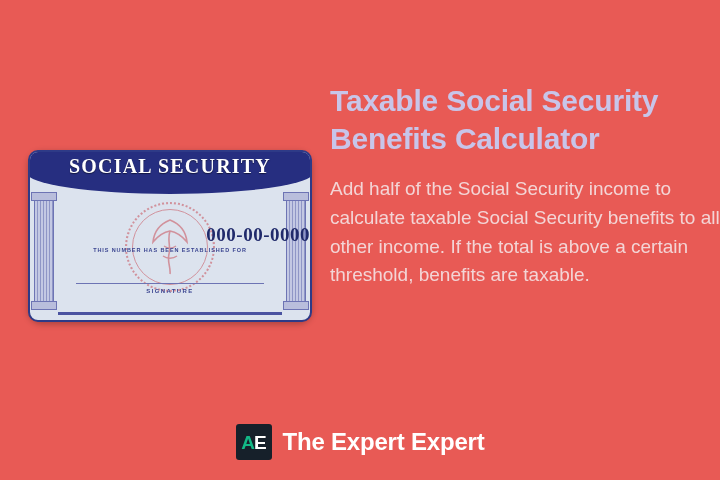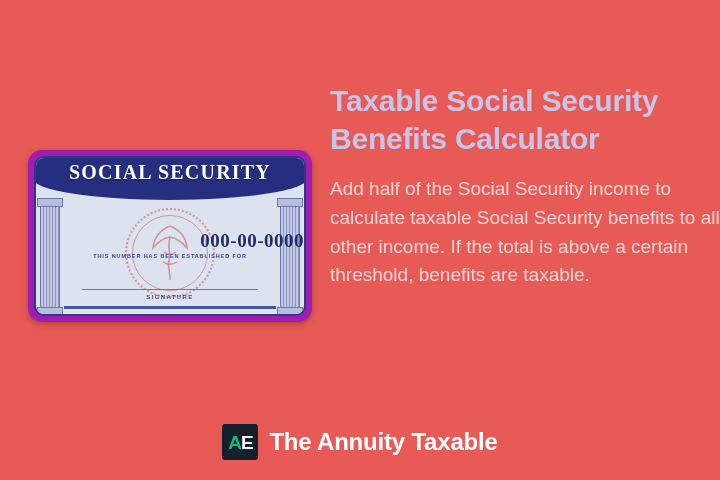--- a/index.html
+++ b/index.html
@@ -17,24 +17,23 @@
 
   
   #ss-card-wrap {
     position:absolute;
     left:28px; top:150px;
     width:284px; height:172px;
   }
 
   .card-outer {
     width:100%; height:100%;
-    background:#a21caf;
+    background:#0369a1;
     border-radius:14px;
     box-shadow:0 2px 6px rgba(0,0,0,.28);
-    padding:6px;
     position:relative;
   }
 
   .card-inner {
     width:100%; height:100%;
     background:#DCE3EE;
     border:2px solid #2E3A87;
     border-radius:10px;
     position:relative;
     overflow:hidden;
@@ -264,14 +263,14 @@
 <div id="copy">
   <h1 id="headline">Taxable Social Security Benefits Calculator</h1>
   <p id="subcopy">Add half of the Social Security income to calculate taxable Social Security benefits to all other income. If the total is above a certain threshold, benefits are taxable.</p>
 </div>
 
 <div id="brand">
   <div id="brand-mark">
     <span class="a">A</span>
       <span class="e">E</span>
   </div>
-  <div id="brand-name">The Annuity Taxable</div>
+  <div id="brand-name">The Expert Expert</div>
 </div>
 
 </body></html>

